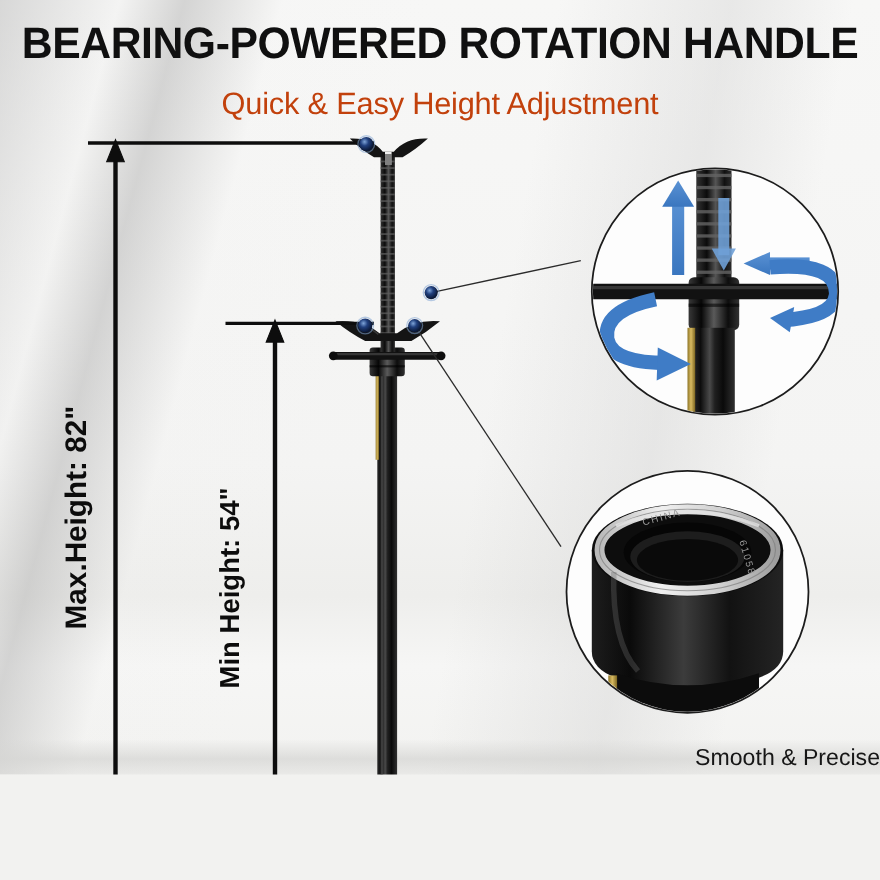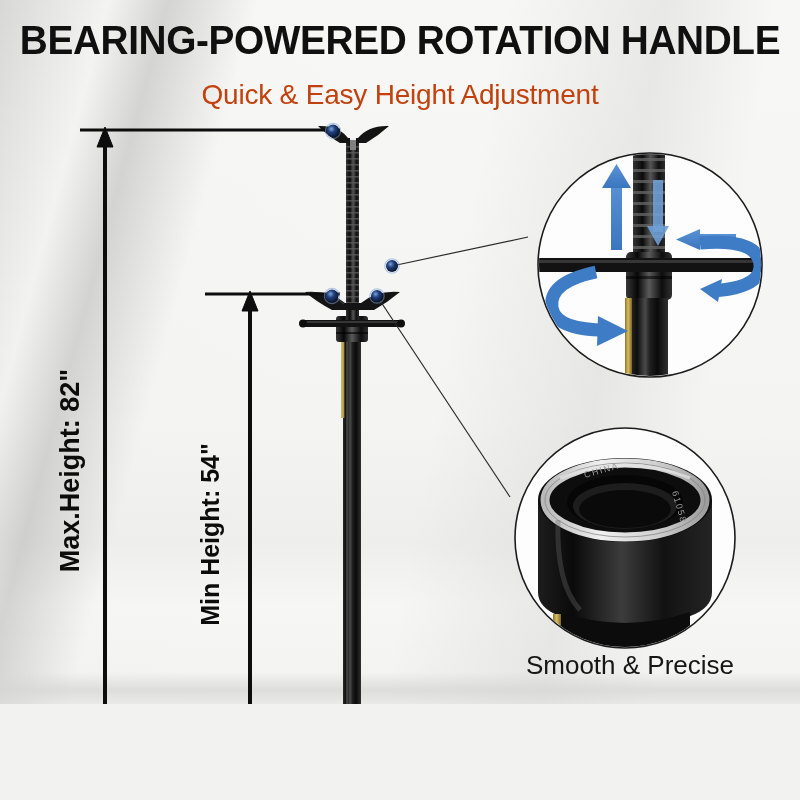--- a/index.html
+++ b/index.html
@@ -32,22 +32,22 @@
 
   
   .dimlabel{position:absolute;font-weight:bold;color:#0c0c0c;white-space:nowrap;
     transform-origin:center center;}
   .dim-max{font-size:27px;left:-55px;top:455px;width:250px;text-align:center;
     transform:rotate(-90deg);}
   .dim-min{font-size:25px;left:95px;top:520px;width:230px;text-align:center;
     transform:rotate(-90deg);}
 
   
-  .caption{position:absolute;left:460px;width:340px;top:652px;text-align:center;
-    font-size:26px;line-height:26px;color:#161616;}
+  .caption{position:absolute;left:460px;width:340px;top:676px;text-align:right;
+    font-size:21px;line-height:26px;color:#161616;}
 
   svg.layer{position:absolute;left:0;top:0;width:800px;height:800px;overflow:visible;}
 </style>
 </head>
 <body>
 
 <div id="root">
 
   <div class="bg"></div>
   <div class="floorband"></div>

